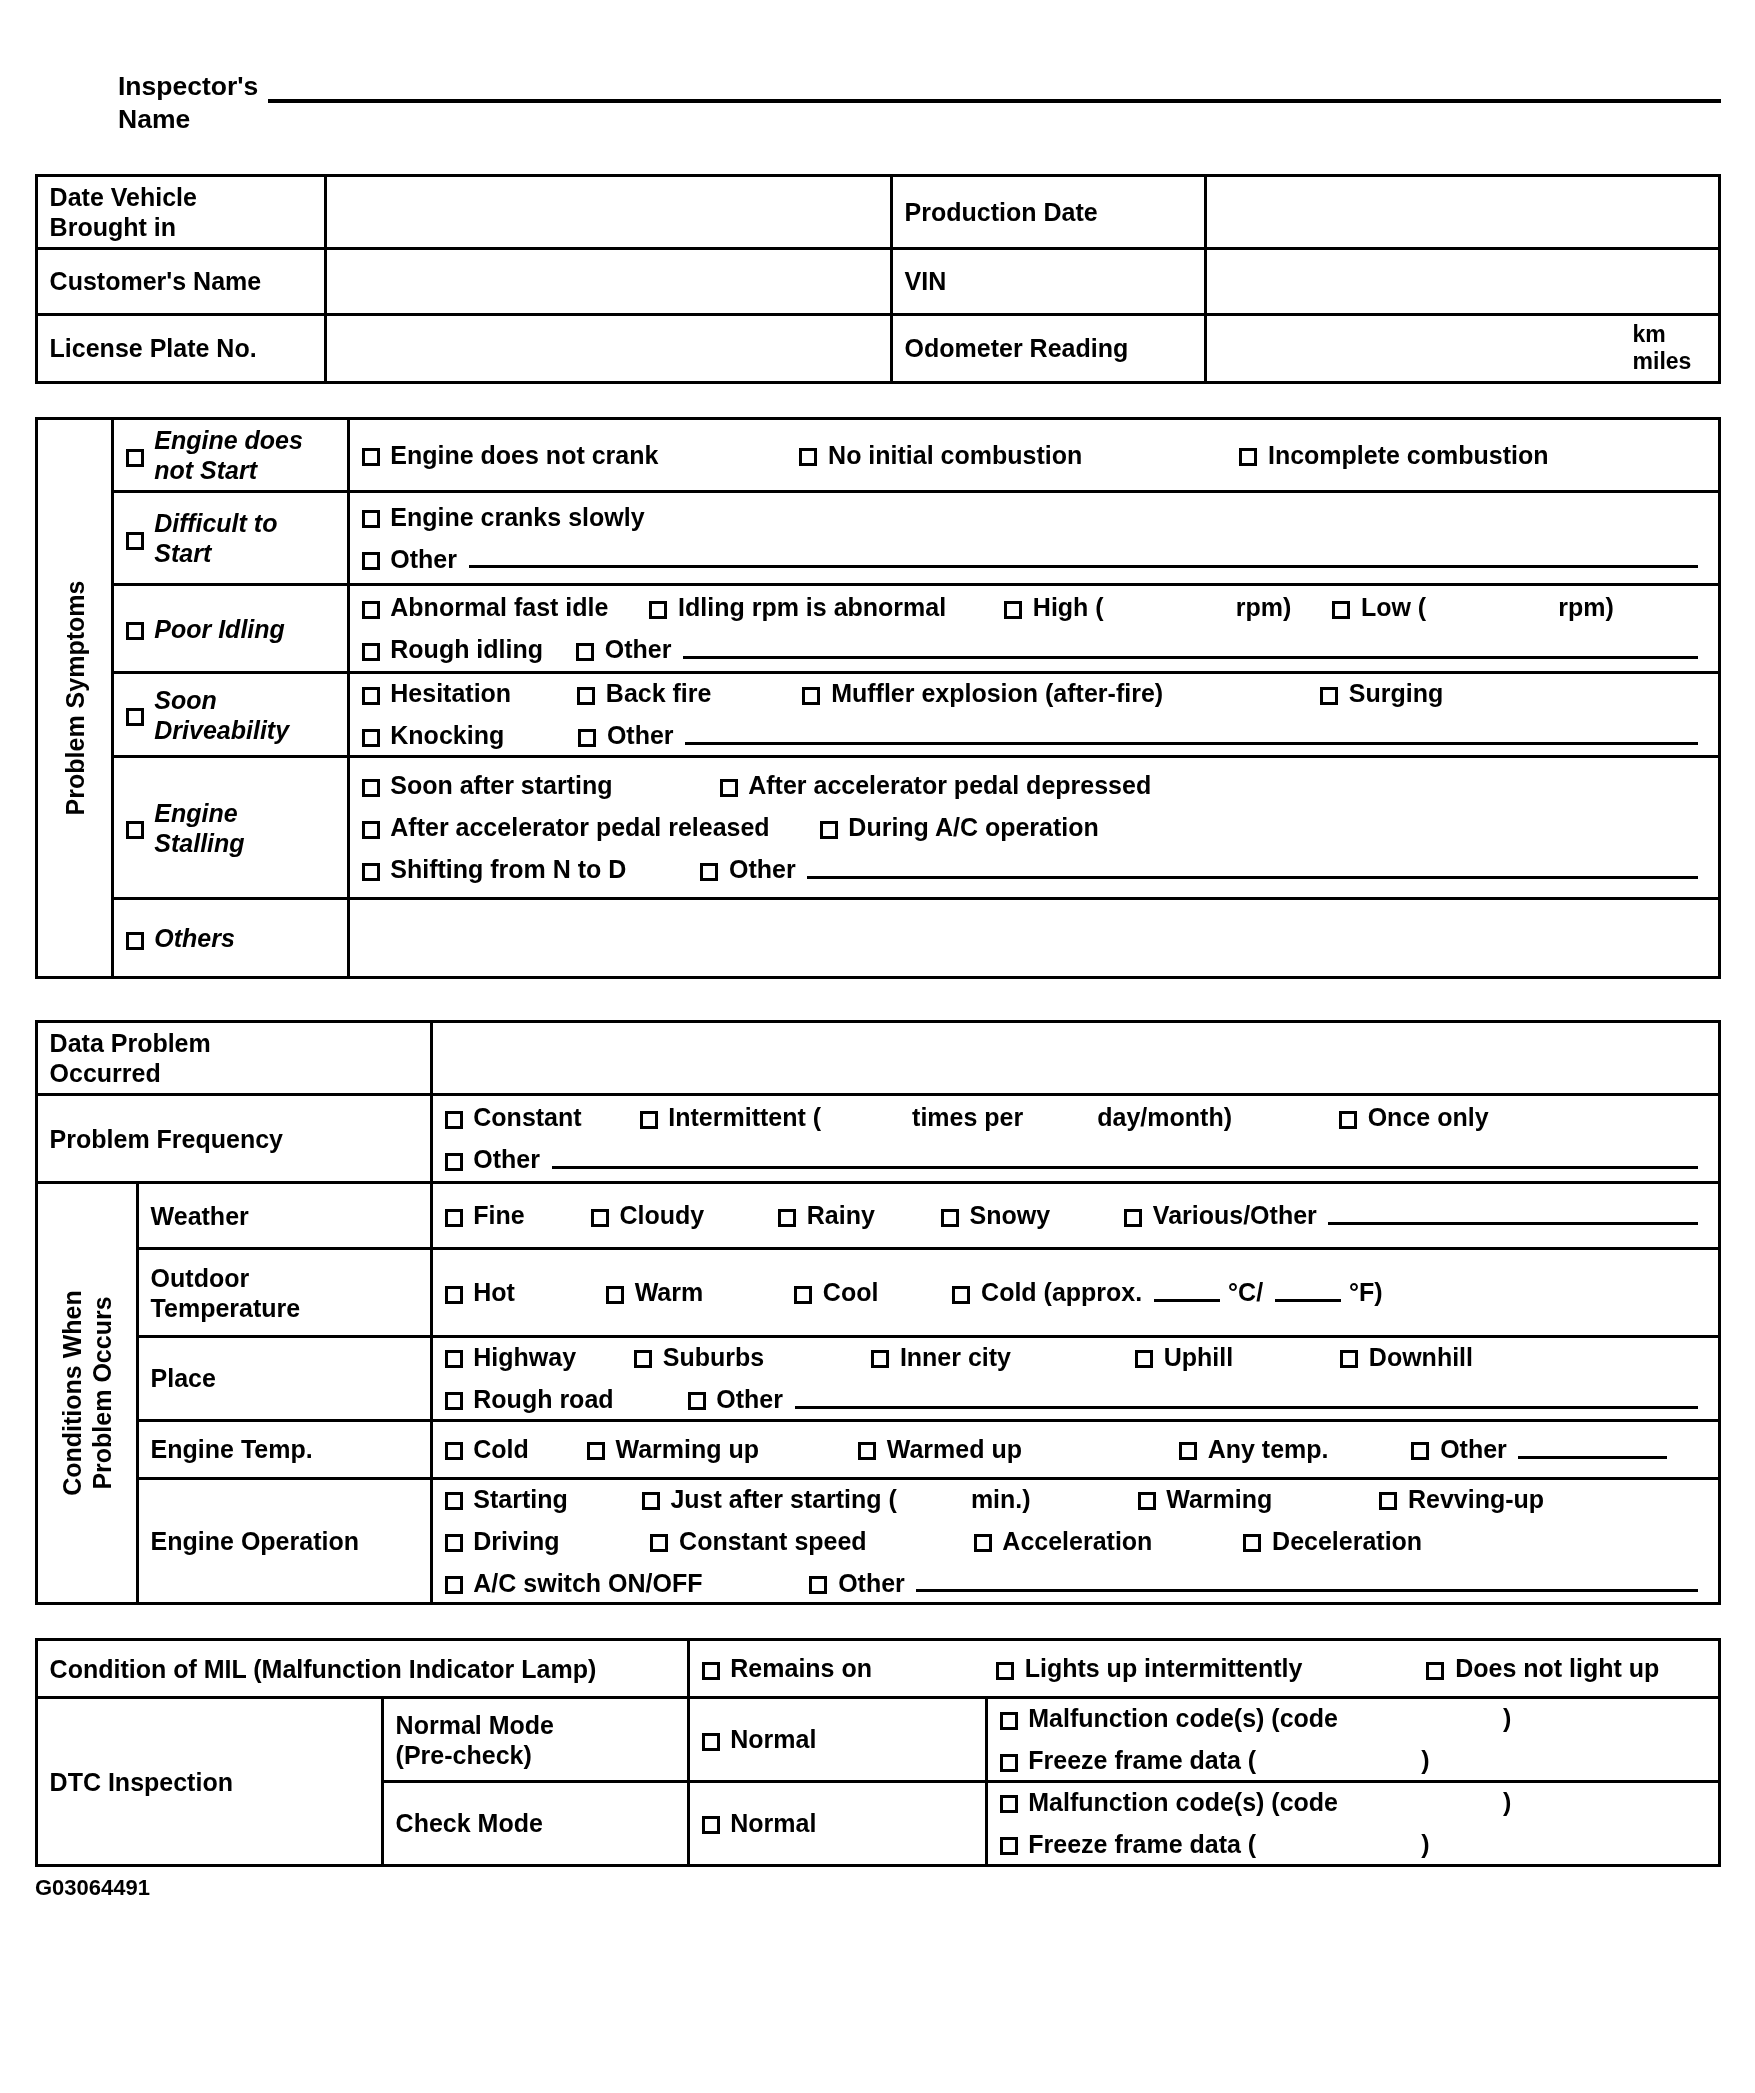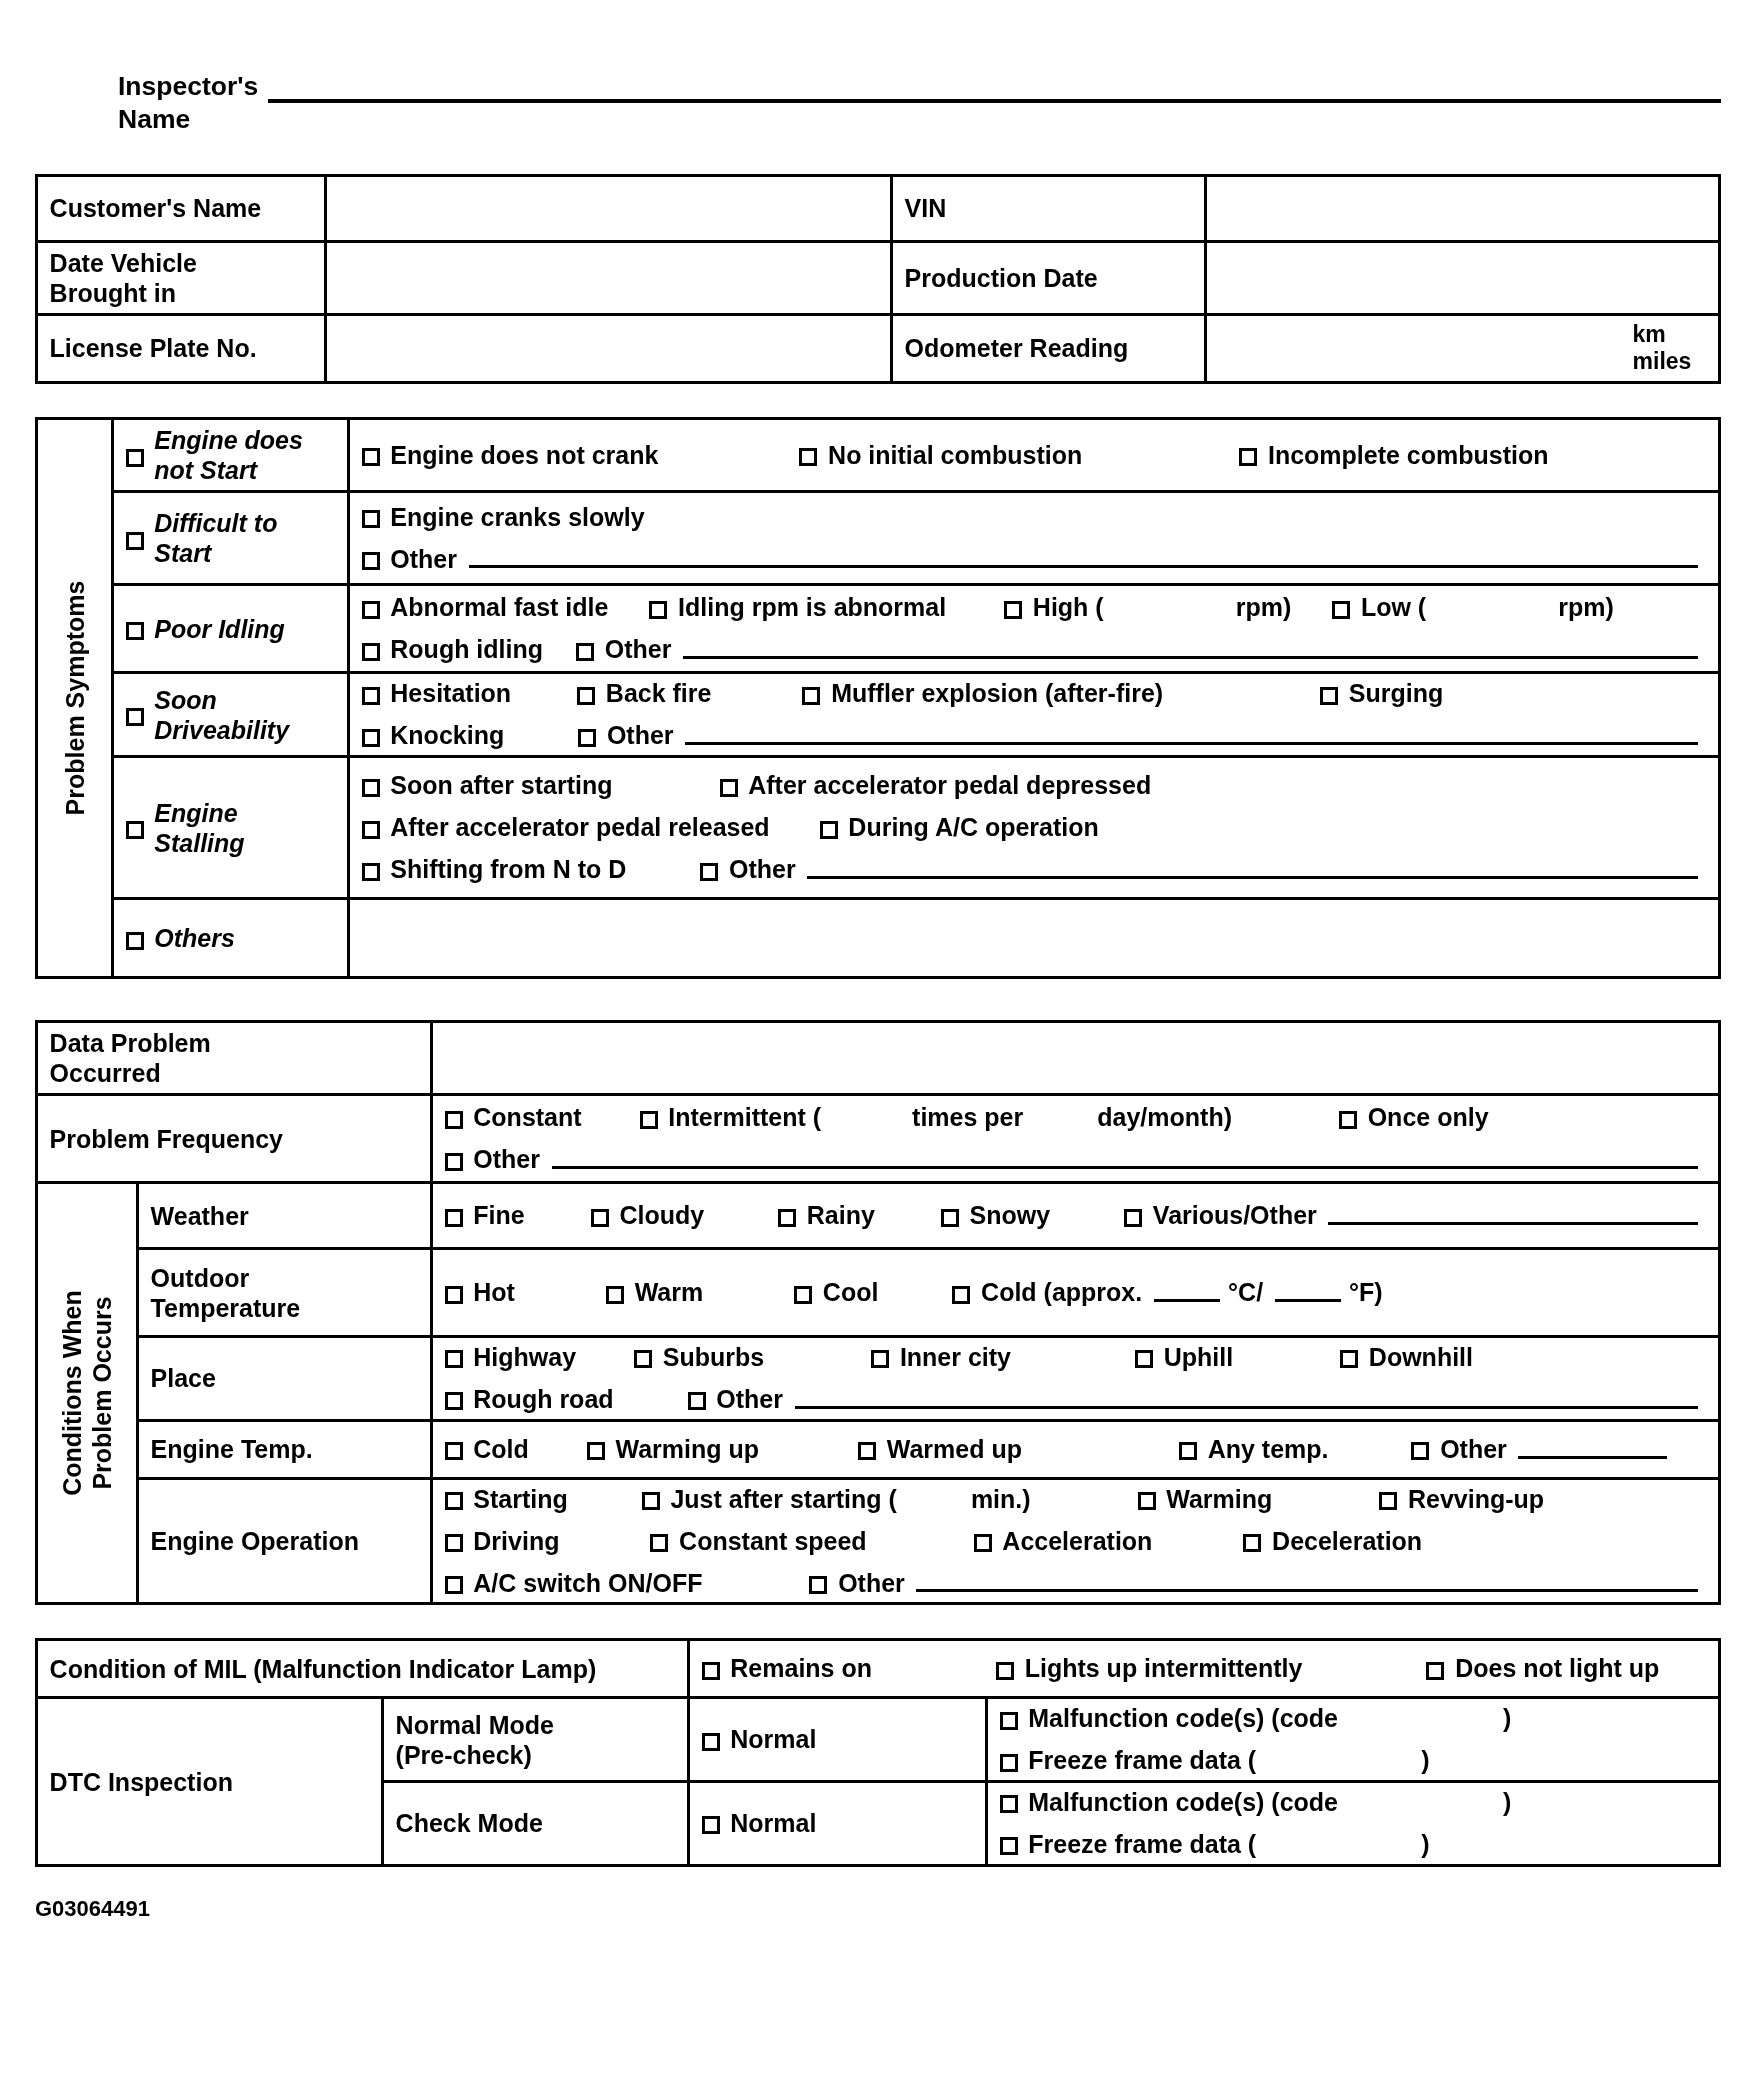--- a/index.html
+++ b/index.html
@@ -62,21 +62,21 @@
   .tok-text { white-space: pre; }
   .gap { display: inline-block; flex: none; height: 0.8px; }
   .blank { border-bottom: 3.3px solid #000; height: 0; margin: 0 8.3px 5px 11.6px; flex: none; }
   .blank.fill { flex: 1; }
 
   
   .label-item { display: flex; align-items: center; font-style: italic; }
   .label-item .cb { margin-top: 5px; }
   .cb-label { white-space: pre-line; }
 
-  .footer { font-size: 22px; font-weight: bold; margin-top: 29px; }
+  .footer { font-size: 22px; font-weight: bold; margin-top: 8px; }
 </style>
 </head>
 <body>
 
 <div class="page">
 
   <div class="header">
     <div class="inspector">
       <div class="inspector-label pre">Inspector's
 Name</div>
@@ -86,30 +86,30 @@
 
   <table class="tbl info-tbl">
     <colgroup>
         <col style="width:289px">
         <col style="width:566px">
         <col style="width:314px">
         <col>
       </colgroup>
     <tbody>
       <tr>
-        <td class="lbl" style="height:66px">Customer's Name</td>
-        <td class="val"></td>
-        <td class="lbl">VIN</td>
-        <td class="val"></td>
-      </tr>
-      <tr>
         <td class="lbl pre" style="height:66px">Date Vehicle
 Brought in</td>
         <td class="val"></td>
         <td class="lbl">Production Date</td>
+        <td class="val"></td>
+      </tr>
+      <tr>
+        <td class="lbl" style="height:66px">Customer's Name</td>
+        <td class="val"></td>
+        <td class="lbl">VIN</td>
         <td class="val"></td>
       </tr>
       <tr>
         <td class="lbl" style="height:66px">License Plate No.</td>
         <td class="val"></td>
         <td class="lbl">Odometer Reading</td>
         <td class="val odo">
           <div class="units">km
 miles</div>
         </td>

